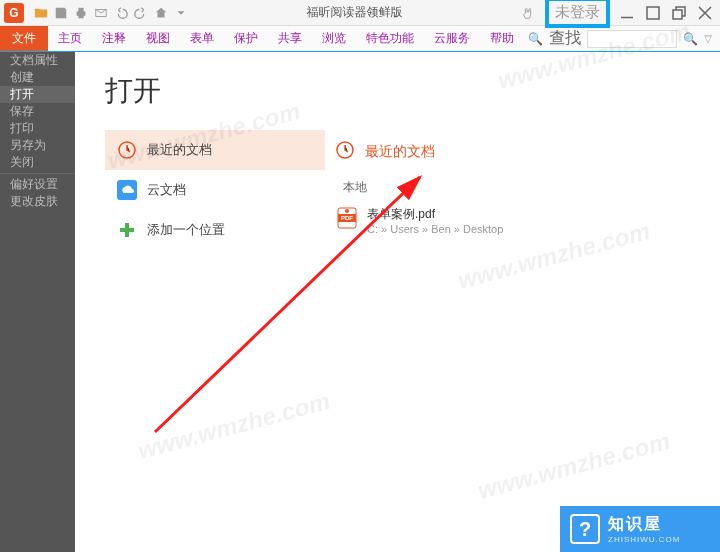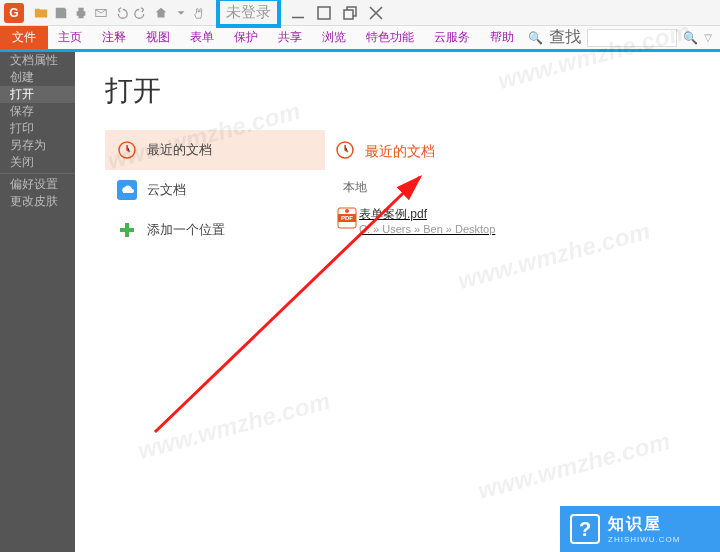--- a/index.html
+++ b/index.html
@@ -10,21 +10,21 @@
   .app-icon { width: 20px; height: 20px; margin: 0 4px; background: #e85421; border-radius: 3px; display: flex; align-items: center; justify-content: center; color: #fff; font-size: 12px; font-weight: bold; }
   .qat { display: flex; gap: 2px; margin-left: 4px; }
   .qat-btn { width: 18px; height: 18px; display: flex; align-items: center; justify-content: center; cursor: pointer; color: #666; }
   .qat-btn svg { width: 14px; height: 14px; }
   .title-text { flex: 1; text-align: center; font-size: 12px; color: #555; }
   .title-right { display: flex; align-items: center; gap: 8px; margin-right: 6px; }
   .login-btn { font-size: 15px; color: #999; padding: 2px 6px; border: 4px solid #0ea5e9; }
   .win-btn { width: 18px; height: 16px; display: flex; align-items: center; justify-content: center; cursor: pointer; }
   
   
-  .ribbon { height: 26px; background: #fafafa; display: flex; border-bottom: 3px solid #0ea5e9; }
+  .ribbon { height: 26px; background: #fafafa; display: flex; border-bottom: 1px solid #0ea5e9; }
   .file-tab { background: #e85421; color: #fff; padding: 0 12px; height: 100%; display: flex; align-items: center; font-size: 12px; }
   .tab { padding: 0 10px; height: 100%; display: flex; align-items: center; font-size: 12px; color: #a21caf; cursor: pointer; }
   .ribbon-right { margin-left: auto; display: flex; align-items: center; gap: 6px; margin-right: 8px; }
   .search-box { display: flex; align-items: center; border: 1px solid #ddd; height: 18px; width: 90px; font-size: 11px; padding: 0 4px; color: #999; }
   .search-label { font-size: 16px; color: #666; }
   
   
   .main { display: flex; height: calc(100% - 52px); }
   .sidebar { width: 75px; background: #555; color: #bbb; font-size: 12px; }
   .sb-item { padding: 0 10px; cursor: pointer; }
@@ -37,21 +37,21 @@
   .cols { display: flex; gap: 0; }
   .left-col { width: 220px; }
   .right-col { flex: 1; margin-left: 10px; }
   
   .option { display: flex; align-items: center; gap: 10px; padding: 10px 12px; cursor: pointer; font-size: 13px; color: #444; }
   .option.selected { background: #fce7dc; }
   .opt-icon { width: 20px; height: 20px; display: flex; align-items: center; justify-content: center; }
   
   .recent-header { display: flex; align-items: center; gap: 10px; font-size: 14px; color: #e85421; padding: 10px 0; }
   .section-label { font-size: 12px; color: #666; margin: 6px 8px; }
-  .file-item { display: flex; padding: 4px 0; cursor: pointer; text-decoration: underline; }
+  .file-item { display: flex; gap: 8px; padding: 4px 0; cursor: pointer; }
   .file-icon { width: 24px; height: 24px; }
   .file-info { font-size: 12px; }
   .file-name { color: #333; }
   .file-path { color: #999; font-size: 11px; }
   
   
   .arrow { position: absolute; pointer-events: none; }
   
   
   .watermark { position: absolute; color: rgba(0,0,0,0.06); font-size: 24px; font-style: italic; font-weight: bold; transform: rotate(-15deg); pointer-events: none; }
@@ -104,20 +104,21 @@
         <svg viewBox="0 0 16 16">
           <path fill="#999" d="M8 2l6 5h-2v6H4V7H2z"></path>
         </svg>
       </div>
     <div class="qat-btn">
         <svg viewBox="0 0 16 16">
           <path fill="#999" d="M4 6l4 4 4-4z"></path>
         </svg>
       </div>
   </div>
+  <div class="title-text">福昕阅读器领鲜版</div>
   <div class="title-right">
     <div class="qat-btn">
         <svg viewBox="0 0 16 16">
           <path fill="none" stroke="#999" d="M5 8V4a1 1 0 0 1 2 0v3a1 1 0 0 1 2 0V4a1 1 0 0 1 2 0v6l-1 4H5l-2-4 2-2z"></path>
         </svg>
       </div>
     <div class="login-btn">未登录</div>
     <div class="win-btn">
         <svg viewBox="0 0 12 12">
           <path stroke="#666" d="M2 9h8"></path>

